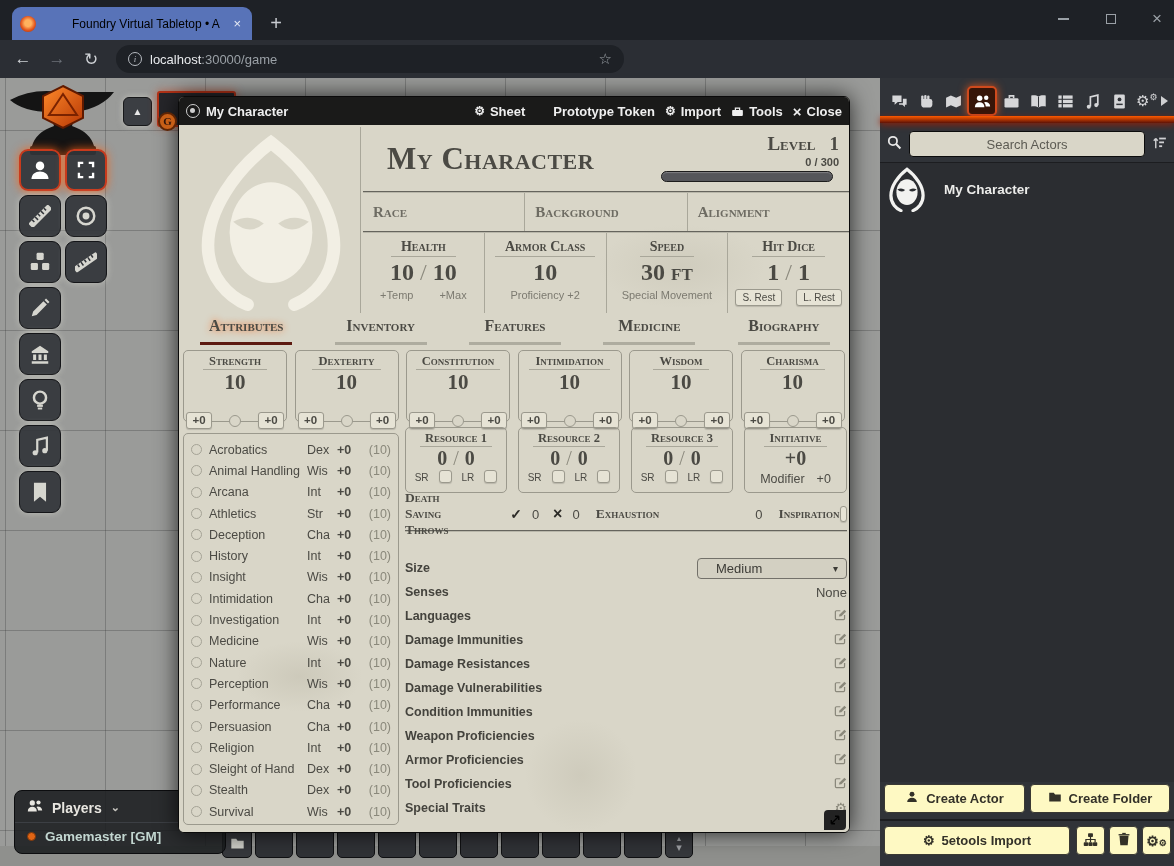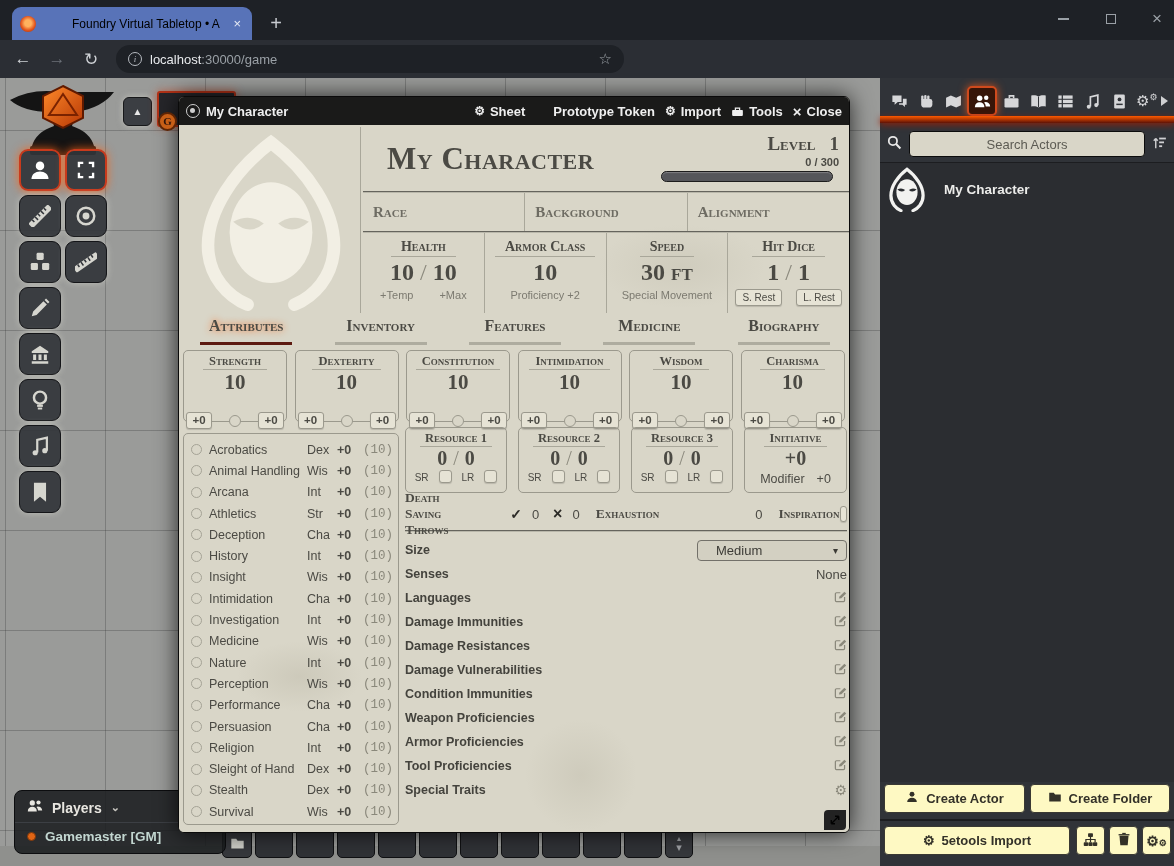--- a/index.html
+++ b/index.html
@@ -121,36 +121,36 @@
   .abil-foot { position:absolute; left:0; bottom:-8px; width:100%; display:flex; align-items:center; justify-content:space-between; padding:0 2px; }
   .mini-box { width:26px; height:17px; background:#e6e3d5; border:1px solid #9b998d; border-radius:3px; font-size:11.5px; font-weight:bold; color:#4b4a44; line-height:15px; text-align:center; box-shadow:0 1px 1px rgba(0,0,0,.15); }
   .prof-circle { width:12px; height:12px; border:1px solid #9b998d; border-radius:50%; background:#d9d6c8; }
 
   .skills { position:absolute; left:4px; top:308px; width:216px; height:392px; border:1px solid #9b998d; border-radius:5px; padding:5px 7px 0 7px; }
   .skill-row { display:flex; align-items:center; height:21.3px; font-size:12.5px; color:#4b4a44; }
   .skill-radio { width:11px; height:11px; border:1px solid #a5a396; border-radius:50%; margin-right:7px; flex:0 0 11px; }
   .skill-name { flex:1; white-space:nowrap; overflow:hidden; }
   .skill-ab { width:30px; color:#4b4a44; }
   .skill-mod { width:26px; font-weight:bold; }
-  .skill-pass { width:28px; color:#8a887b; text-align:left;font-family:Liberation Mono, monospace; }
+  .skill-pass { width:28px; color:#8a887b; text-align:right; }
 
   .rightcol { position:absolute; left:226px; top:302px; width:442px; }
   .res-row { position:relative; height:68px; }
   .resbox { position:absolute; top:0; width:102px; height:66px; border:1px solid #9b998d; border-radius:5px; text-align:center; }
   .res-title { font-size:12.5px; display:inline-block; border-bottom:1px solid #a9a79a; padding:0 5px; margin-top:2px; white-space:nowrap; }
   .res-val { font-size:20px; line-height:22px; }
   .res-foot { display:flex; justify-content:center; gap:10px; align-items:flex-end; font-size:10px; color:#4b4a44; margin-top:1px; }
   .chk { width:13px; height:13px; background:#e6e3d5; border:1px solid #9b998d; border-radius:3px; box-shadow:0 1px 1px rgba(0,0,0,.15); }
   .init-foot { font-size:12.5px; color:#4b4a44; margin-top:3px; }
 
   .death-row { display:flex; align-items:center; height:26px; margin-top:6px; font-size:12.5px; color:#4b4a44; }
   .dr-glyph { font-weight:bold; font-size:14px; color:#2c2b27; }
   .dr-num { font-size:13px; color:#4b4a44; }
   .trait-hr { border-top:2px groove #b9b7aa; margin-top:3px; }
-  .traits { margin-top:6px; }
+  .traits { margin-top:24px; }
   .trait-row { display:flex; align-items:center; height:24px; }
   .trait-label { font-weight:bold; font-size:12.5px; color:#44433d; flex:1; }
   .trait-val { font-size:13px; color:#4b4a44; }
   .trait-edit { color:#8a887b; font-size:13px; }
   .select { width:150px; height:21px; background:#d3d0c2; border:1px solid #73716a; border-radius:4px; display:flex; align-items:center; font-size:13px; color:#3c3b36; padding:0 8px 0 18px; }
   .select .car { margin-left:auto; font-size:10px; color:#3c3b36; }
 
   .resize-handle { position:absolute; right:3px; bottom:2px; width:22px; height:20px; background:#222; border-radius:4px 0 4px 0; display:flex; align-items:center; justify-content:center; }
 
   

